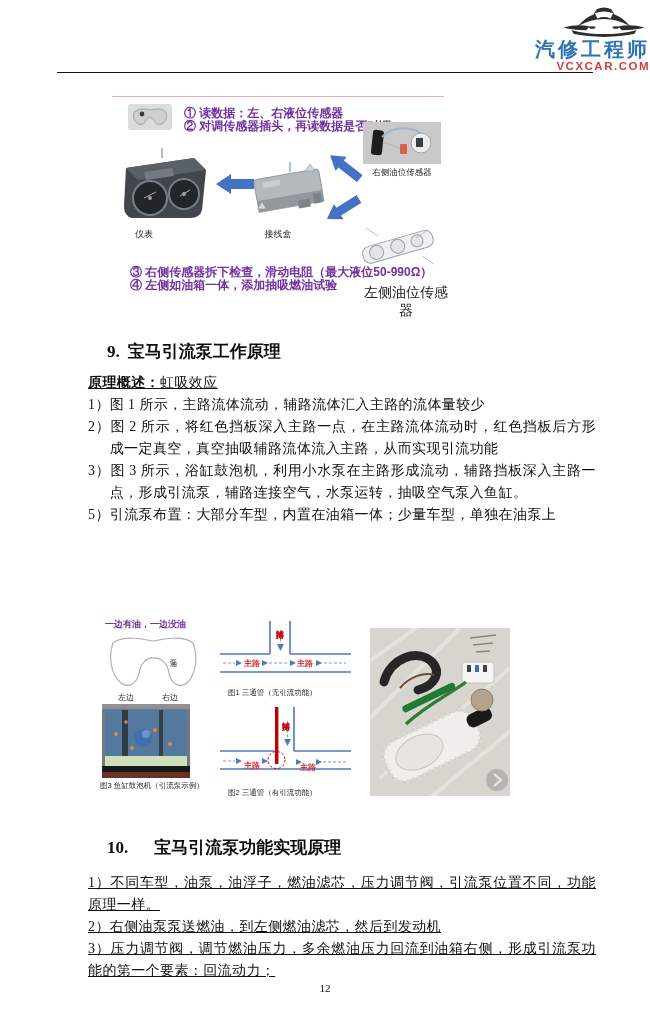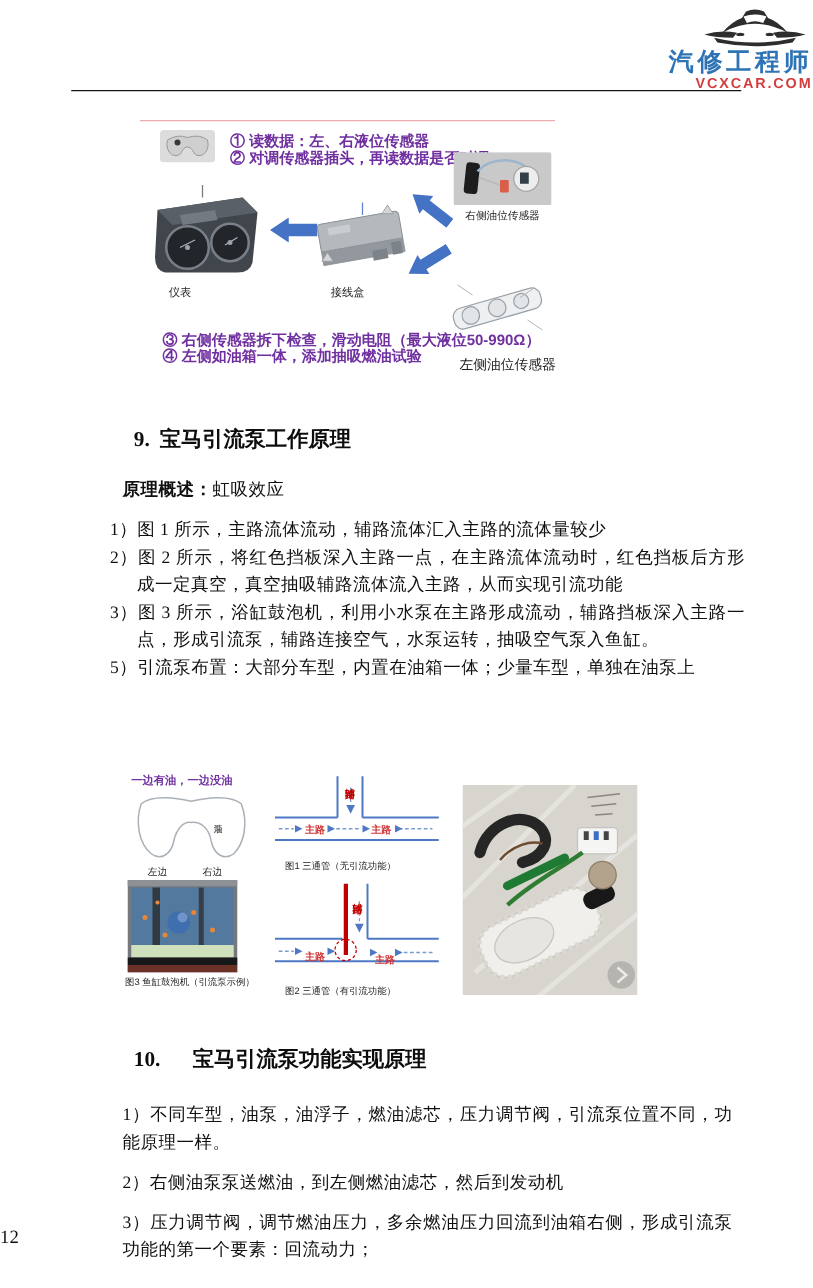--- a/index.html
+++ b/index.html
@@ -22,30 +22,30 @@
   .cap{font-size:7.5px;color:#222;font-family:"Liberation Sans",sans-serif;white-space:nowrap;}
   .photo{background:#c9c9c9;border-radius:2px;}
   .arrow-blue{fill:#4472C4;}
   
   .h2{font-weight:bold;font-size:17px;color:#0d0d0d;font-family:"Liberation Serif",serif;white-space:nowrap;margin-left:44px;}
   .h2 .num{display:inline-block;}
   .h2 .gap-small{display:inline-block;width:8px;}
   .h2 .gap-big{display:inline-block;width:26px;}
   .bodytext{font-size:14px;line-height:22px;color:#101010;letter-spacing:.4px;text-align:justify;}
   .hang{padding-left:1.55em;text-indent:-1.55em;margin:0;}
-  .flush{margin:10px;}
+  .flush{margin:0;text-decoration:underline;}
   .bold{font-weight:bold;}
   
   .vert-red{writing-mode:vertical-rl;color:#C00000;font-weight:bold;font-size:8px;line-height:8px;
             letter-spacing:1px;font-family:"Liberation Sans",sans-serif;}
   .vert-gray{writing-mode:vertical-rl;color:#4a4a4a;font-size:7px;line-height:7px;
              font-family:"Liberation Sans",sans-serif;}
   .road{color:#d23333;font-weight:bold;font-size:8px;font-family:"Liberation Sans",sans-serif;white-space:nowrap;}
   .tinylbl{font-size:8px;color:#333;font-family:"Liberation Sans",sans-serif;}
-  .pagenum{left:0;top:982px;width:650px;font-size:15px;color:#111;}
+  .pagenum{left:0;top:982px;width:650px;text-align:center;font-size:11px;color:#111;}
 </style>
 </head>
 <body>
 
 <div class="page">
 
   <div class="abs brand">
     <svg width="92" height="34" viewBox="0 0 140 52">
       <path d="M30 34 Q70 12 110 34 Q98 20 86 16 L81 8 Q70 3 59 8 L54 16 Q42 20 30 34Z" fill="#2d2d2d"></path>
       <path d="M56 14 Q70 9 84 14 L80 22 Q70 18 60 22Z" fill="#ffffff"></path>
@@ -127,21 +127,21 @@
       <g transform="rotate(-16 43 27)" fill="#eef0f2" stroke="#9aa2a8" stroke-width="1">
         <rect x="6" y="18" width="72" height="17" rx="7"></rect>
         <circle cx="20" cy="26" r="7" fill="#e2e5e7"></circle>
         <circle cx="42" cy="26" r="7" fill="#e2e5e7"></circle>
         <circle cx="62" cy="26" r="6" fill="#e2e5e7"></circle>
       </g>
       <line x1="10" y1="8" x2="22" y2="16" stroke="#b5b5b5" stroke-width="0.8"></line>
       <line x1="72" y1="10" x2="60" y2="18" stroke="#b5b5b5" stroke-width="0.8"></line>
       <line x1="78" y1="44" x2="66" y2="36" stroke="#b5b5b5" stroke-width="0.8"></line>
     </svg>
-    <div class="abs lbl" style="left:252px;top:188px;width:84px;font-size:11px">左侧油位传感器</div>
+    <div class="abs lbl" style="left:252px;top:188px;width:84px;font-size:14px">左侧油位传感器</div>
 
     <div class="abs purple" style="left:18px;top:170px">③ 右侧传感器拆下检查，滑动电阻（最大液位50-990Ω）</div>
     <div class="abs purple" style="left:18px;top:183px">④ 左侧如油箱一体，添加抽吸燃油试验</div>
   </div>
 
   <div class="abs h2" style="left:63px;top:340px">
     <span class="num">9.</span><span class="gap-small"></span><span>宝马引流泵工作原理</span>
   </div>
   <div class="abs bodytext" style="left:88px;top:372px;width:508px">
     <p class="flush"><span class="bold">原理概述：</span><span>虹吸效应</span></p>

